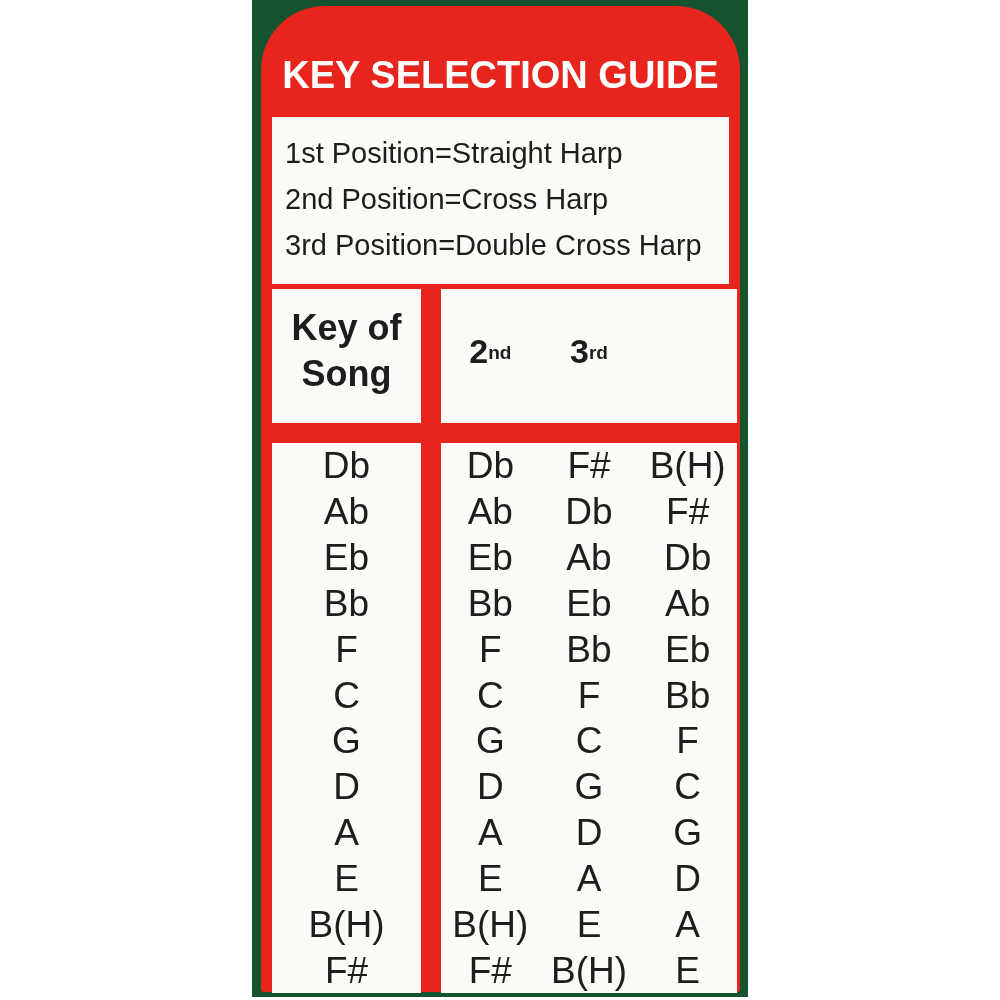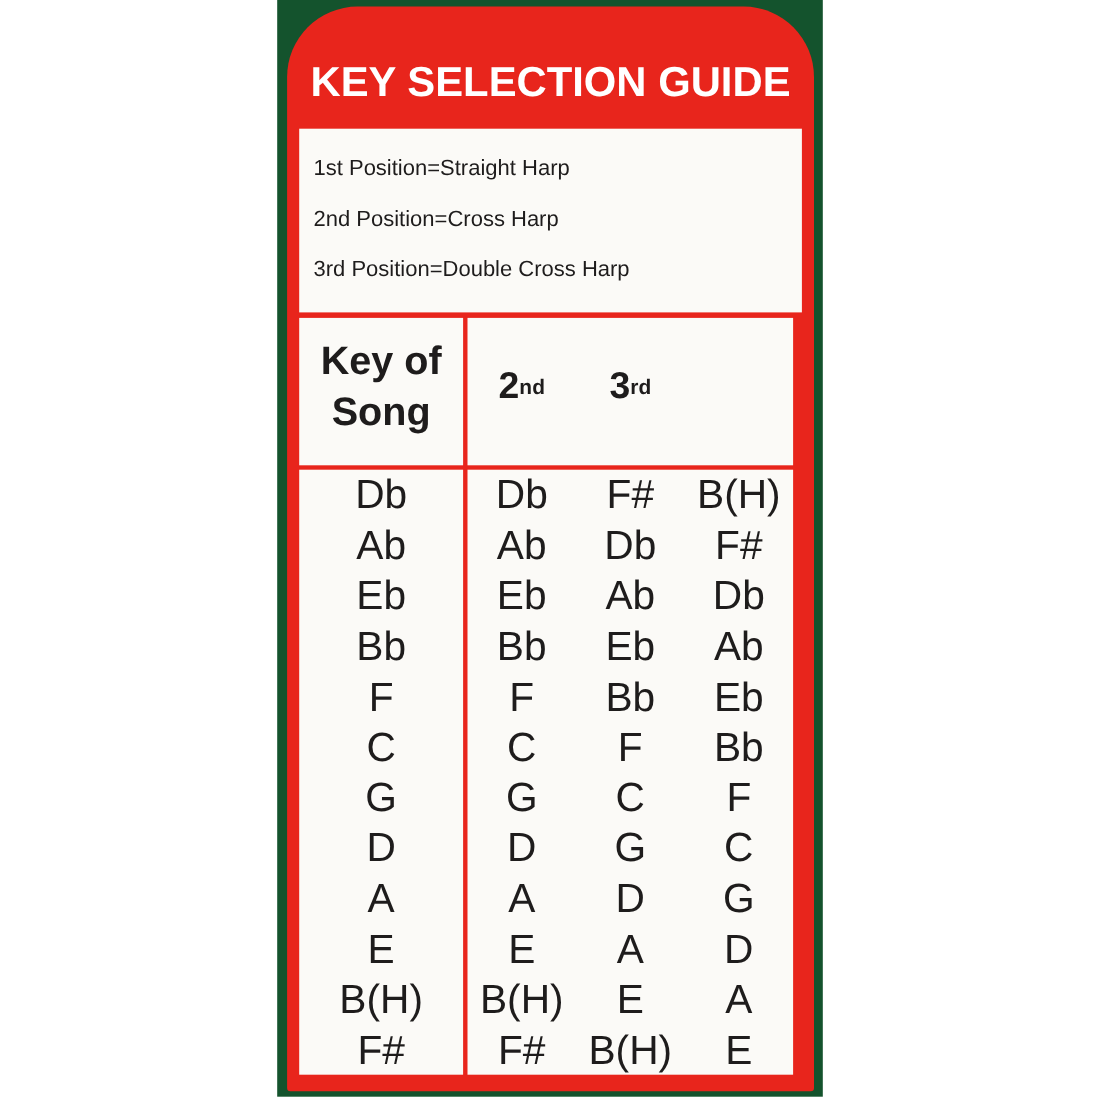--- a/index.html
+++ b/index.html
@@ -34,30 +34,30 @@
     letter-spacing: 0px;
     color: #ffffff;
     white-space: nowrap;
   }
   .legend-box {
     margin: 21px 11px 0 11px;
     height: 154px;
     background: #fbfaf7;
     padding: 13px 0 0 13px;
     box-sizing: content-box;
-    font-size: 20px;
+    font-size: 29px;
     line-height: 46px;
     white-space: nowrap;
   }
   .table-wrap {
     margin: 5px 11px 0 11px;
     display: grid;
     grid-template-columns: 149px 296px;
     grid-template-rows: 134px 550px;
-    gap: 4px;
+    gap: 20px;
   }
   .cell-white { background: #fbfaf7; }
   .hdr-left {
     display: flex; flex-direction: column;
     align-items: center; justify-content: center;
     padding-bottom: 10px;
     font-size: 36px; font-weight: 700; line-height: 46px;
   }
   .hdr-right {
     display: flex; flex-direction: column;

